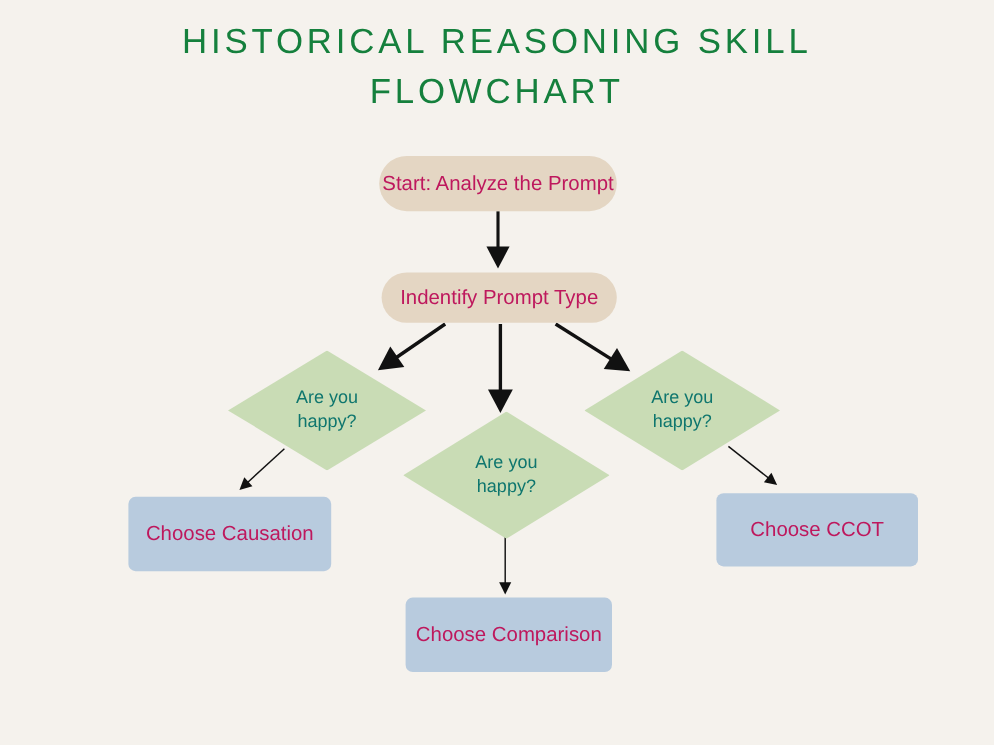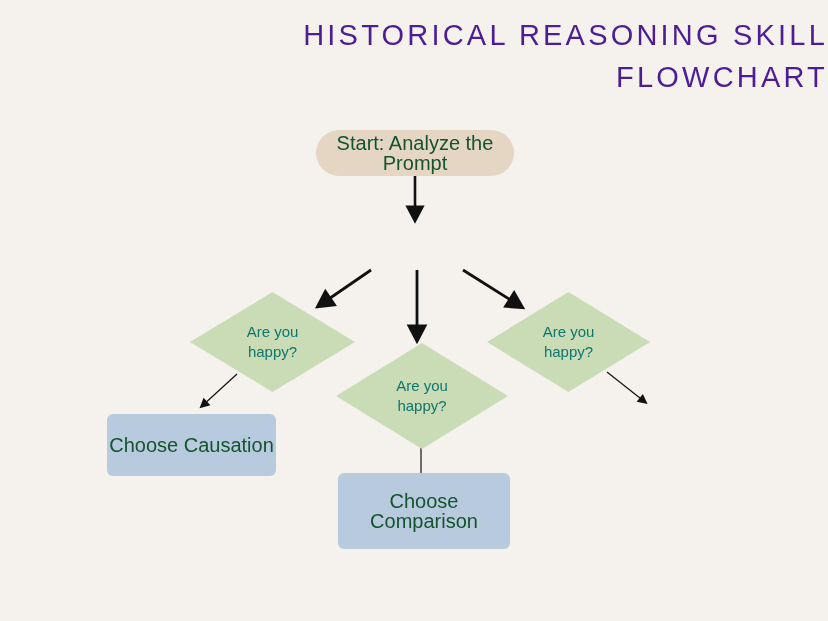--- a/index.html
+++ b/index.html
@@ -18,39 +18,39 @@
     width: 828px;
     height: 621px;
   }
 
   
   .title {
     position: absolute;
     left: 0;
     top: 14px;
     width: 828px;
-    text-align: right;
+    text-align: center;
     font-size: 29px;
     line-height: 42px;
     letter-spacing: 3.2px;
-    color: #4c1d95;
+    color: #15803d;
     font-weight: 400;
     white-space: pre-line;
   }
 
   
   .node {
     position: absolute;
     box-sizing: border-box;
     display: flex;
     align-items: center;
     justify-content: center;
     text-align: center;
-    color: #14532d;
-    font-size: 20px;
+    color: #be185d;
+    font-size: 17px;
     line-height: 20px;
   }
 
   
   .pill {
     background: #e4d6c3;
     border-radius: 30px;
   }
 
   
@@ -129,20 +129,23 @@
 
     <line x1="421" y1="446" x2="421" y2="492" stroke="#111111" stroke-width="1.2" marker-end="url(#ah-thin)"></line>
 
     <line x1="607" y1="372" x2="645" y2="402" stroke="#111111" stroke-width="1.2" marker-end="url(#ah-thin)"></line>
   </svg>
 
   <div class="node pill" style="left:316px; top:130px; width:198px; height:46px;">
     <span>Start: Analyze the Prompt</span>
   </div>
 
+  <div class="node pill" style="left:318px; top:227px; width:196px; height:42px;">
+    <span>Indentify Prompt Type</span>
+  </div>
 
   <div class="diamond-wrap" style="left:190px; top:292px; width:165px; height:100px;">
     <div class="diamond-shape"></div>
     <div class="diamond-label">Are you
 happy?</div>
   </div>
 
   <div class="diamond-wrap" style="left:336px; top:343px; width:172px; height:106px;">
     <div class="diamond-shape"></div>
     <div class="diamond-label">Are you
@@ -152,18 +155,21 @@
   <div class="diamond-wrap" style="left:487px; top:292px; width:163px; height:100px;">
     <div class="diamond-shape"></div>
     <div class="diamond-label">Are you
 happy?</div>
   </div>
 
   <div class="node box" style="left:107px; top:414px; width:169px; height:62px;">
     <span>Choose Causation</span>
   </div>
 
-  <div class="node box" style="left:338px; top:473px; width:172px; height:76px;justify-content:center;">
+  <div class="node box" style="left:338px; top:498px; width:172px; height:62px;justify-content:center;">
     <span>Choose Comparison</span>
   </div>
 
+  <div class="node box" style="left:597px; top:411px; width:168px; height:61px;">
+    <span>Choose CCOT</span>
+  </div>
 
 </div>
 
 </body></html>

